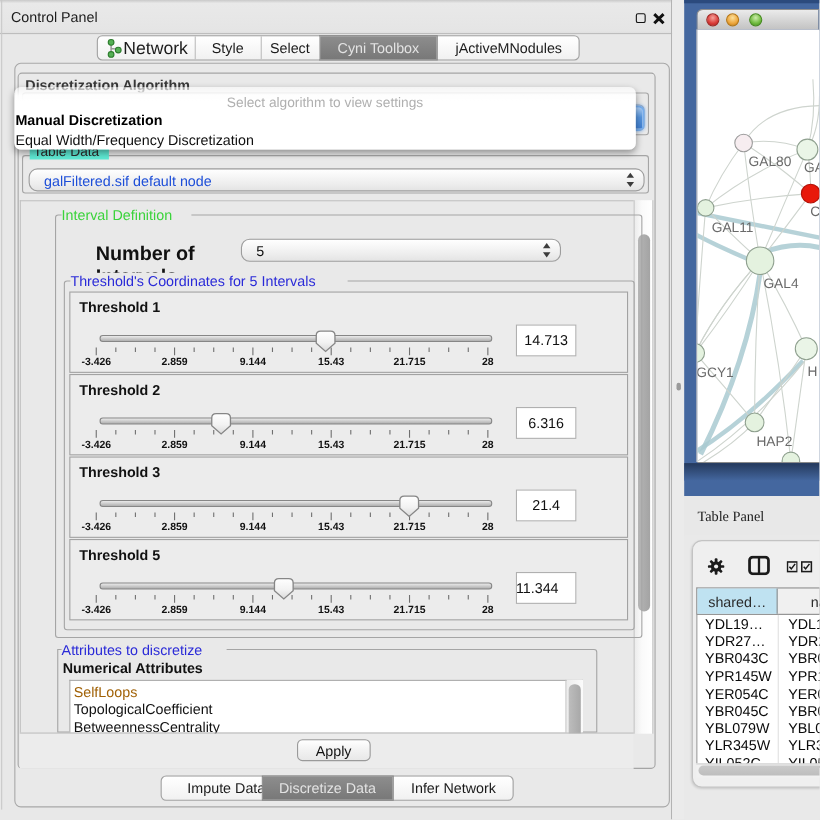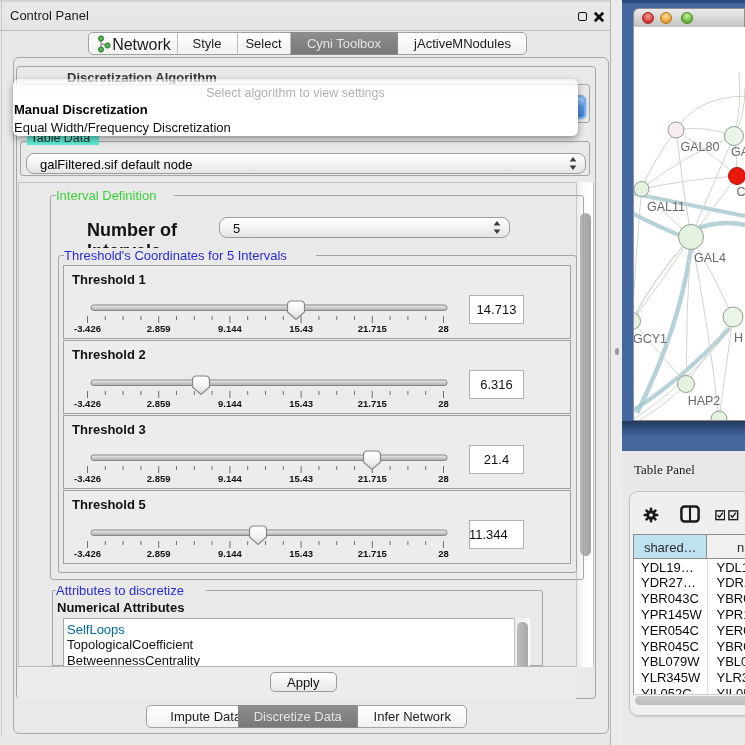--- a/index.html
+++ b/index.html
@@ -25,25 +25,25 @@
     <circle cx="7" cy="16.5" r="2.6" fill="#55b055" stroke="#2e7d2e" stroke-width="1"></circle>
     <circle cx="13.5" cy="12.5" r="2.6" fill="#55b055" stroke="#2e7d2e" stroke-width="1"></circle>
   </svg>
 <div style="position:absolute;left:12.5px;top:57px;width:596px;height:676.5px;border:1px solid #a8a8a8;border-radius:6px;background:#e9e9e9;"></div>
 <div style="position:absolute;left:16px;top:66px;width:580px;height:633px;border:1px solid #a5a5a5;border-radius:4px;background:#e9e9e9;"></div>
 <div style="position:absolute;left:576px;top:182px;width:18px;height:485px;background:linear-gradient(to right,#ececec,#fafafa 40%,#ffffff);border-left:1px solid #c6c6c6;border-right:1px solid #c6c6c6;"></div>
 <div style="position:absolute;left:579.5px;top:213px;width:11px;height:343px;background:linear-gradient(to right,#b6b6b6,#a3a3a3);border-radius:6px;"></div>
 <div style="position:absolute;left:20px;top:84px;width:570px;height:39px;border:1px solid #a5a5a5;border-radius:3px;"></div>
 <div style="position:absolute;left:500px;top:95px;width:86px;height:24px;background:linear-gradient(#ffffff,#e9e9e9);border:1px solid #9d9d9d;border-radius:5px;"></div>
 <div style="position:absolute;left:564px;top:95.5px;width:22px;height:23px;background:linear-gradient(#a9cdf6,#5795dd 45%,#3f7fd2);border:2px solid #77aeed;border-radius:5px;box-shadow:0 0 3px #84b4ef;"></div>
-<div style="position:absolute;left:23px;top:70px;width:260px;height:14px;font-size:13px;font-weight:bold;color:#383838;overflow:hidden;font-family:'Liberation Sans',sans-serif;margin-left:44px;">Discretization Algorithm</div>
+<div style="position:absolute;left:23px;top:70px;width:260px;height:14px;font-size:13px;font-weight:bold;color:#383838;overflow:hidden;font-family:'Liberation Sans',sans-serif;">Discretization Algorithm</div>
 <div style="position:absolute;left:20px;top:141px;width:570px;height:35px;border:1px solid #a5a5a5;border-radius:3px;"></div>
 <div style="position:absolute;left:27px;top:131px;width:72px;height:14px;background:#5eead4;font-size:12.5px;color:#2b2b2b;font-family:'Liberation Sans',sans-serif;">&nbsp;Table Data</div>
 <div style="position:absolute;left:26px;top:153px;width:560px;height:21px;background:linear-gradient(#ffffff,#ededed 70%,#e4e4e4);border:1px solid #9d9d9d;border-radius:8px;"></div>
-<div style="position:absolute;left:40px;top:156.5px;width:522px;height:15px;font-size:13px;color:#000000;font-family:'Liberation Sans',sans-serif;">galFiltered.sif default node</div>
+<div style="position:absolute;left:40px;top:156.5px;width:522px;height:15px;font-size:13px;color:#1d4ed8;font-family:'Liberation Sans',sans-serif;">galFiltered.sif default node</div>
 <svg style="position:absolute;left:567.5px;top:156px" width="10" height="15" viewBox="0 0 10 15">
     <path d="M5 1 L8.4 5.6 L1.6 5.6 Z" fill="#3c3c3c"></path>
     <path d="M5 14 L8.4 9.4 L1.6 9.4 Z" fill="#3c3c3c"></path>
   </svg>
 <div style="position:absolute;left:13px;top:79px;width:565px;height:57px;background:linear-gradient(rgba(255,255,255,.5) 0px,rgba(255,255,255,.95) 8px,#fff 13px);border-radius:6px 6px 6px 6px;box-shadow:0 3px 7px rgba(0,0,0,.38);"></div>
 <div style="position:absolute;left:13px;top:86px;width:565px;height:13px;font-size:12.5px;color:#b0b0b0;text-align:center;font-family:'Liberation Sans',sans-serif;">Select algorithm to view settings</div>
 <div style="position:absolute;left:14px;top:102px;width:400px;height:15px;font-size:13px;font-weight:bold;color:#000;font-family:'Liberation Sans',sans-serif;">Manual Discretization</div>
 <div style="position:absolute;left:14px;top:120px;width:400px;height:15px;font-size:13px;color:#101010;font-family:'Liberation Sans',sans-serif;">Equal Width/Frequency Discretization</div>
 <div style="position:absolute;left:50px;top:195px;width:534px;height:385px;border:1px solid #a5a5a5;border-radius:3px;"></div>
 <div style="position:absolute;left:56px;top:188px;width:118px;height:14px;background:#e9e9e9;font-size:13px;color:#3bd33b;font-family:'Liberation Sans',sans-serif;">Interval Definition</div>
@@ -237,21 +237,21 @@
     <text x="309.3" y="67" text-anchor="middle" font-family="Liberation Sans,sans-serif" font-size="9.5" font-weight="bold" fill="#111">21.715</text>
     <text x="380.5" y="67" text-anchor="middle" font-family="Liberation Sans,sans-serif" font-size="9.5" font-weight="bold" fill="#111">28</text>
     <path d="M186.5 47 L186.5 40 Q186.5 36 190.5 36 L199.5 36 Q203.5 36 203.5 40 L203.5 47 L195 54.5 Z" fill="url(#th4)" stroke="#868686" stroke-width="1.2"></path>
   </svg>
 <div style="position:absolute;left:469px;top:520px;width:55px;height:29px;background:#fff;border:1px solid #b0b0b0;"></div>
 <div style="position:absolute;left:469px;top:527px;width:35px;height:15px;font-size:13px;color:#111;text-align:right;font-family:'Liberation Sans',sans-serif;">11.344</div>
 <div style="position:absolute;left:52px;top:590px;width:491px;height:76px;border:1px solid #a5a5a5;border-top-right-radius:3px;"></div>
 <div style="position:absolute;left:56px;top:583px;width:150px;height:14px;background:#e9e9e9;font-size:13px;color:#2a2ad8;font-family:'Liberation Sans',sans-serif;">Attributes to discretize</div>
 <div style="position:absolute;left:57px;top:600px;width:200px;height:15px;font-size:13px;font-weight:bold;color:#111;font-family:'Liberation Sans',sans-serif;">Numerical Attributes</div>
 <div style="position:absolute;left:63px;top:618px;width:467px;height:48px;background:#fff;border:1px solid #a8a8a8;border-bottom:0;"></div>
-<div style="position:absolute;left:67px;top:621.5px;width:300px;height:15px;font-size:13px;color:#0369a1;font-family:'Liberation Sans',sans-serif;">SelfLoops</div>
+<div style="position:absolute;left:67px;top:621.5px;width:300px;height:15px;font-size:13px;color:#a16207;font-family:'Liberation Sans',sans-serif;">SelfLoops</div>
 <div style="position:absolute;left:67px;top:637.0px;width:300px;height:15px;font-size:13px;color:#111;font-family:'Liberation Sans',sans-serif;">TopologicalCoefficient</div>
 <div style="position:absolute;left:67px;top:652.5px;width:300px;height:15px;font-size:13px;color:#111;font-family:'Liberation Sans',sans-serif;">BetweennessCentrality</div>
 <div style="position:absolute;left:514px;top:618px;width:16px;height:48px;background:linear-gradient(to right,#ececec,#fbfbfb);border-left:1px solid #c6c6c6;"></div>
 <div style="position:absolute;left:517px;top:622px;width:10.5px;height:46px;background:linear-gradient(to right,#bdbdbd,#a8a8a8);border-radius:5px 5px 0 0;"></div>
 <div style="position:absolute;left:18px;top:666px;width:558px;height:1px;background:#b5b5b5;"></div>
 <div style="position:absolute;left:18px;top:667px;width:558px;height:32px;background:#ececec;"></div>
 <div style="position:absolute;left:18px;top:182px;width:558px;height:1px;background:#c2c2c2;"></div>
 <div style="position:absolute;left:18px;top:182px;width:1px;height:484px;background:#c2c2c2;"></div>
 <div style="position:absolute;left:270px;top:672px;width:66.5px;height:20px;background:linear-gradient(#ffffff,#f2f2f2 50%,#e8e8e8);border:1px solid #9a9a9a;border-radius:5px;"></div>
 <div style="position:absolute;left:270px;top:674.5px;width:66.5px;height:15px;font-size:13px;color:#111;text-align:center;font-family:'Liberation Sans',sans-serif;">Apply</div>

